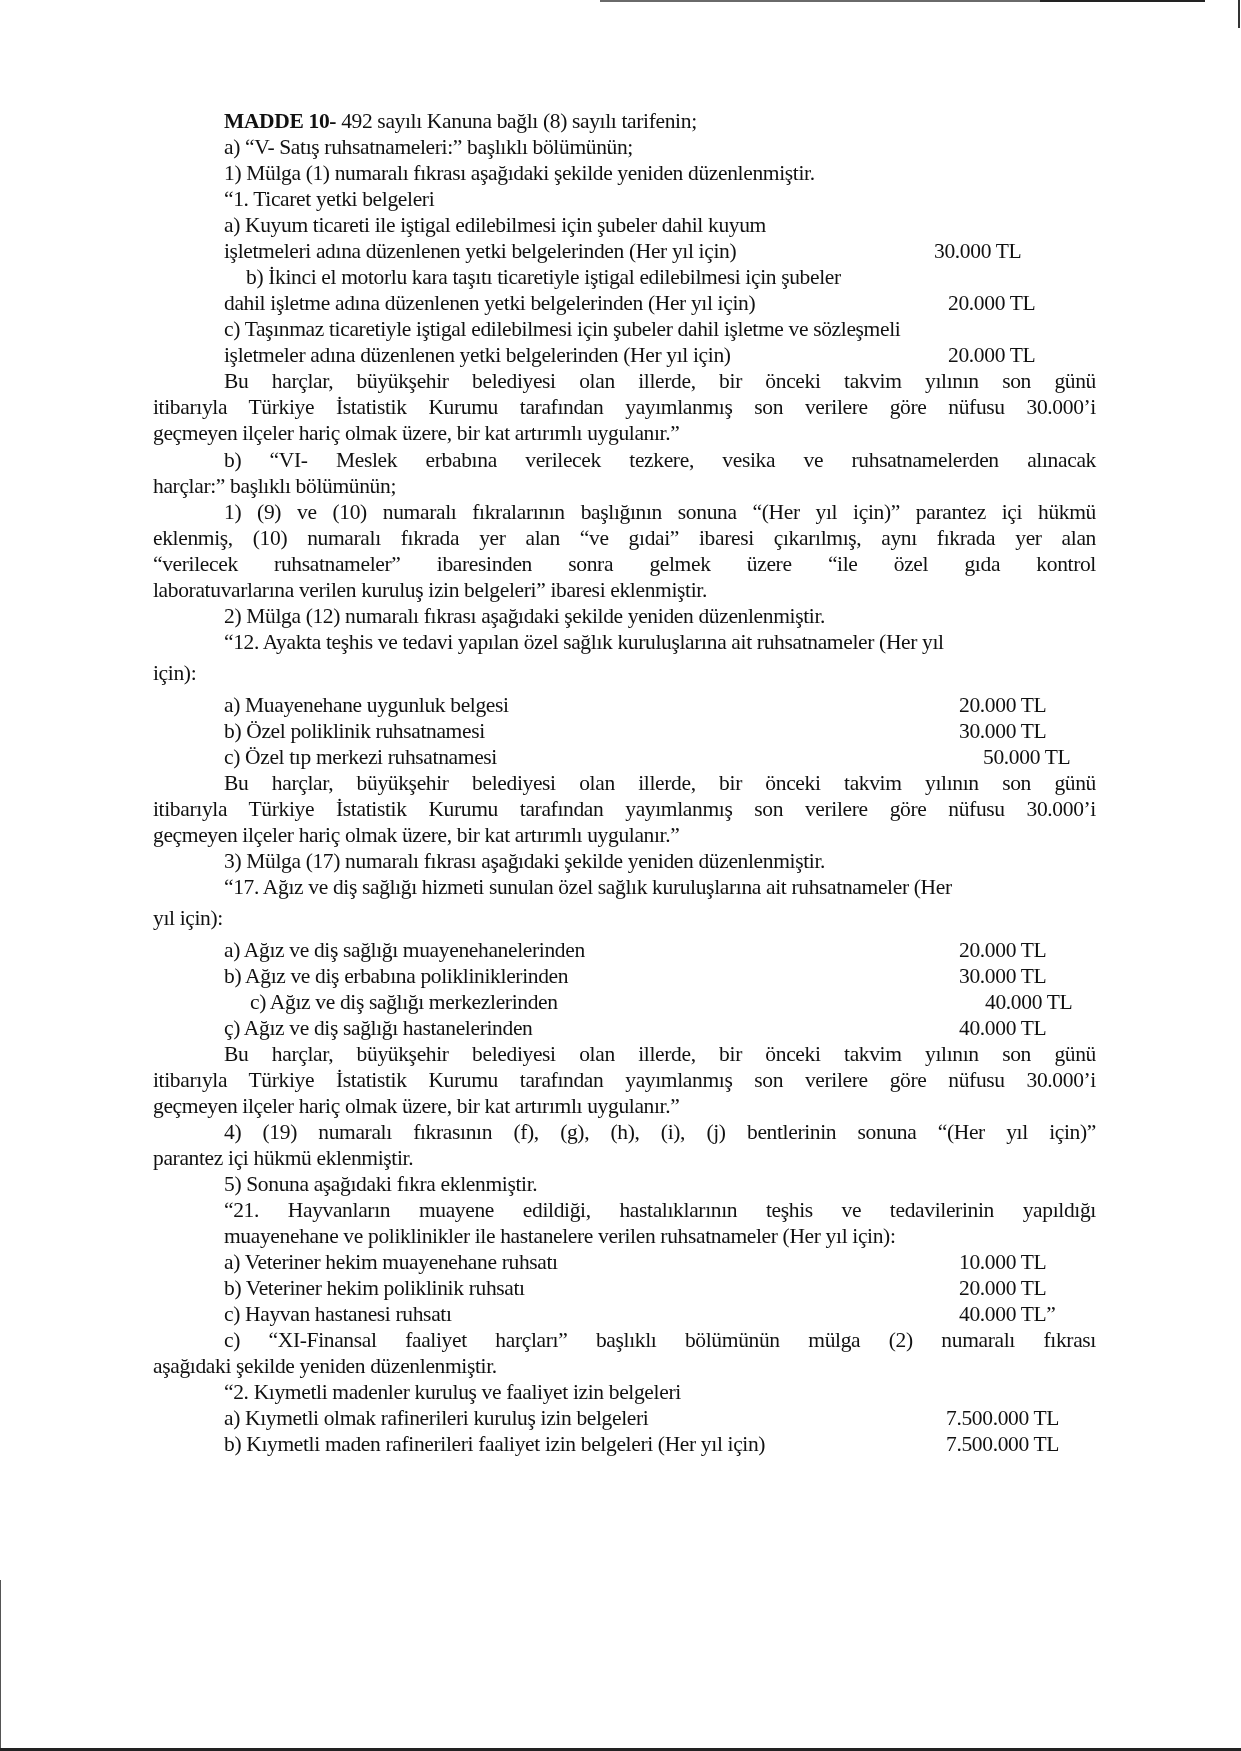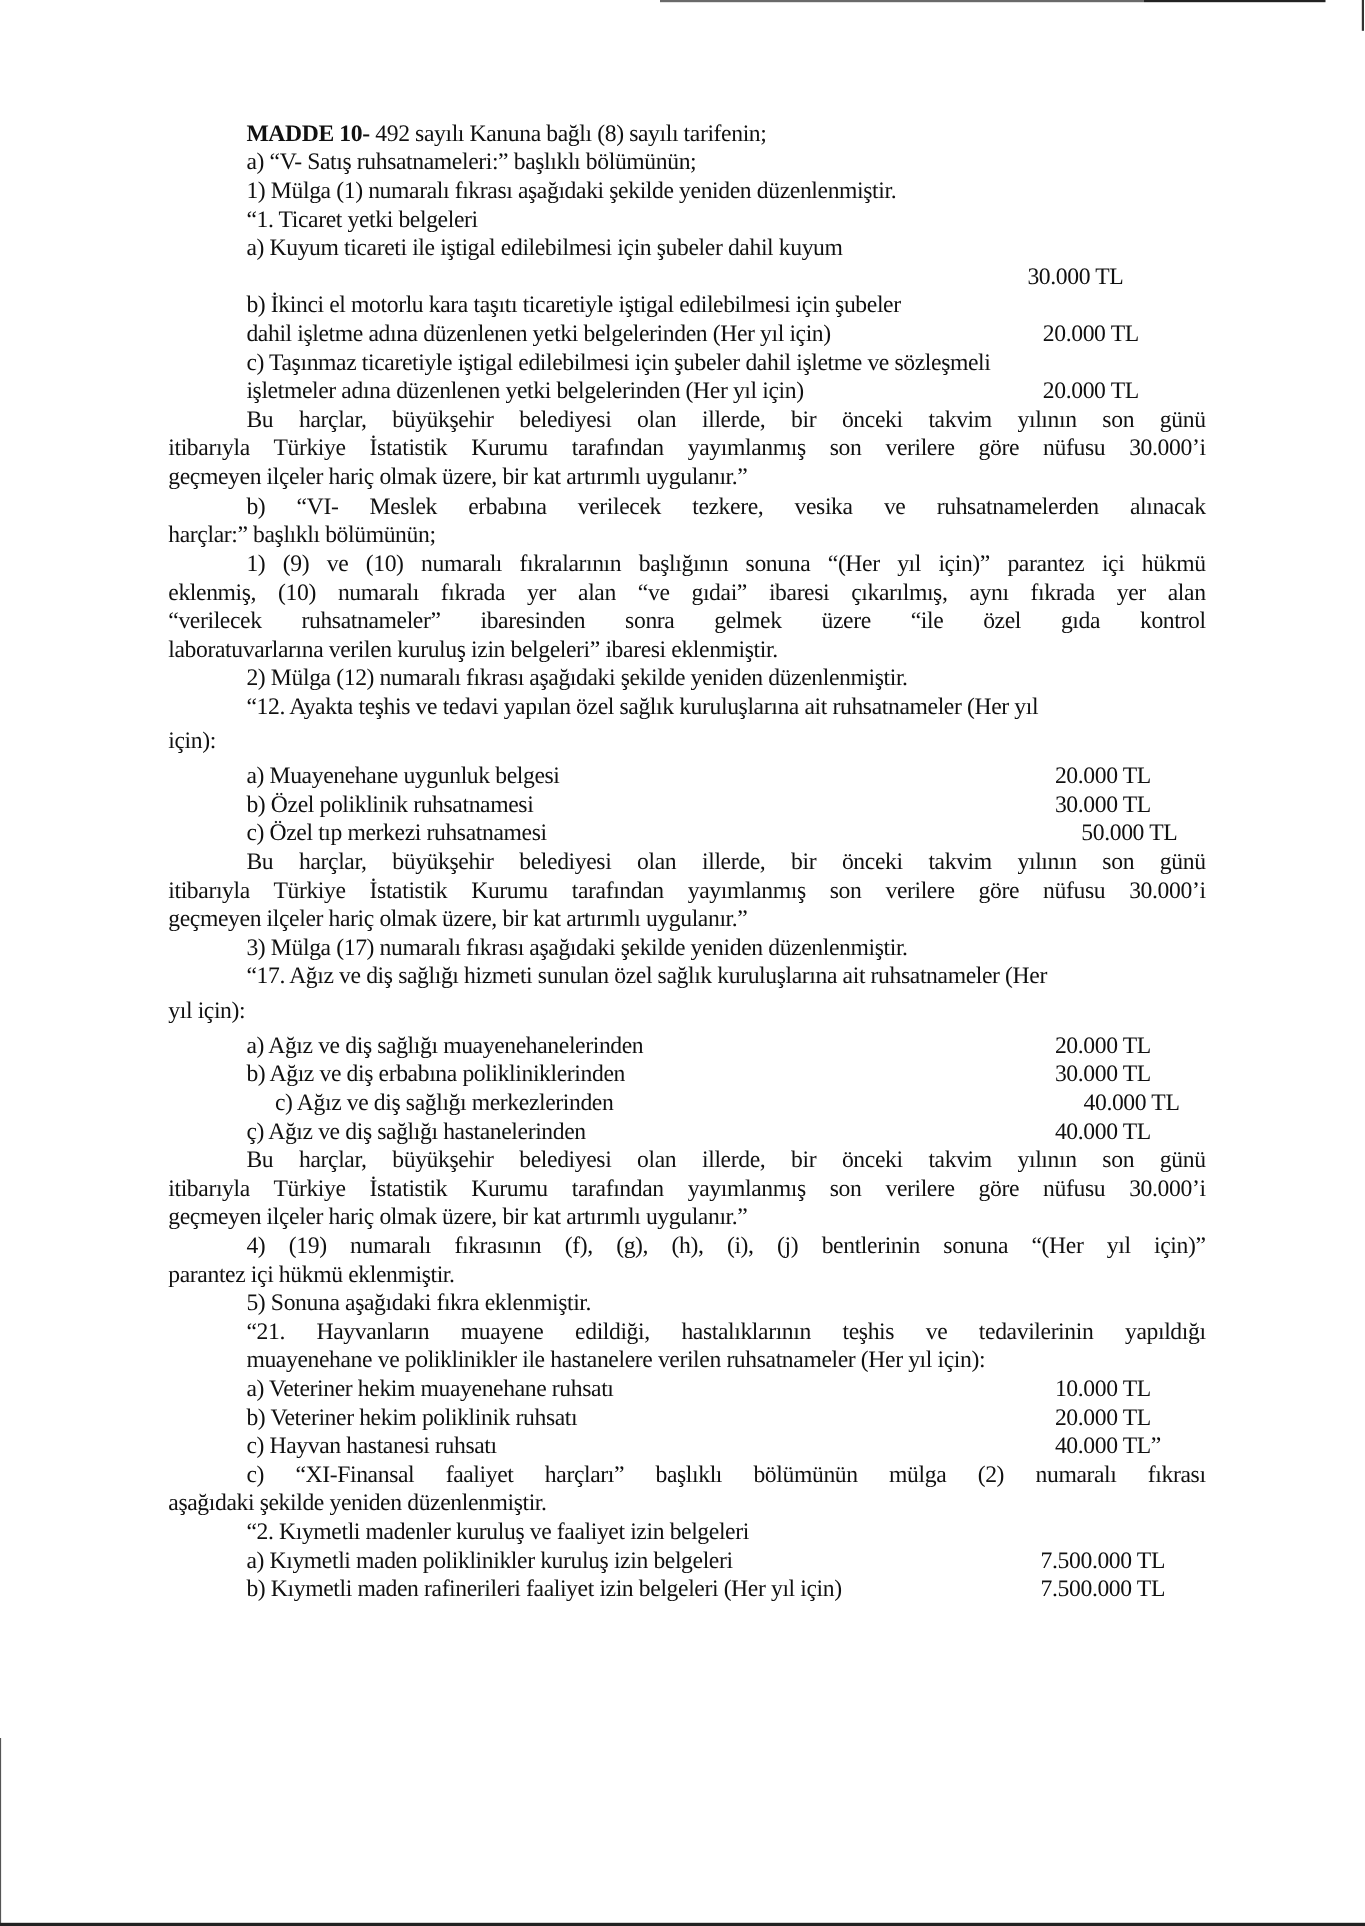--- a/index.html
+++ b/index.html
@@ -29,22 +29,22 @@
   <div class="scan-right"></div>
   <div class="scan-left" style="top:1580px;height:171px;"></div>
   <div class="scan-bottom" style="left:0;width:1241px;"></div>
 
   <div class="doc">
     <div class="ln" style="top:108px;left:71px;"><b>MADDE 10-</b><span> 492 sayılı Kanuna bağlı (8) sayılı tarifenin;</span></div>
     <div class="ln i1" style="top:134px;">a) “V- Satış ruhsatnameleri:” başlıklı bölümünün;</div>
     <div class="ln i1" style="top:160px;">1) Mülga (1) numaralı fıkrası aşağıdaki şekilde yeniden düzenlenmiştir.</div>
     <div class="ln i1" style="top:186px;">“1. Ticaret yetki belgeleri</div>
     <div class="ln i1" style="top:212px;">a) Kuyum ticareti ile iştigal edilebilmesi için şubeler dahil kuyum</div>
-    <div class="ln i1" style="top:238px;"><span class="amt" style="left:710px;">30.000 TL</span></div>
-    <div class="ln i1" style="top:264px;">b) İkinci el motorlu kara taşıtı ticaretiyle iştigal edilebilmesi için şubeler</div>
+    <div class="ln i1" style="top:238px;"><span>işletmeleri adına düzenlenen yetki belgelerinden (Her yıl için)</span><span class="amt" style="left:710px;">30.000 TL</span></div>
+    <div class="ln i1" style="top:264px;margin-left:22px;">b) İkinci el motorlu kara taşıtı ticaretiyle iştigal edilebilmesi için şubeler</div>
     <div class="ln i1" style="top:290px;"><span>dahil işletme adına düzenlenen yetki belgelerinden (Her yıl için)</span><span class="amt" style="left:724px;">20.000 TL</span></div>
     <div class="ln i1" style="top:316px;">c) Taşınmaz ticaretiyle iştigal edilebilmesi için şubeler dahil işletme ve sözleşmeli</div>
     <div class="ln i1" style="top:342px;"><span>işletmeler adına düzenlenen yetki belgelerinden (Her yıl için)</span><span class="amt" style="left:724px;">20.000 TL</span></div>
     <div class="ln i1 just" style="top:368px;">Bu harçlar, büyükşehir belediyesi olan illerde, bir önceki takvim yılının son günü</div>
     <div class="ln just" style="top:394px;">itibarıyla Türkiye İstatistik Kurumu tarafından yayımlanmış son verilere göre nüfusu 30.000’i</div>
     <div class="ln" style="top:420px;">geçmeyen ilçeler hariç olmak üzere, bir kat artırımlı uygulanır.”</div>
     <div class="ln i1 just" style="top:447px;">b) “VI- Meslek erbabına verilecek tezkere, vesika ve ruhsatnamelerden alınacak</div>
     <div class="ln" style="top:473px;">harçlar:” başlıklı bölümünün;</div>
     <div class="ln i1 just" style="top:499px;">1) (9) ve (10) numaralı fıkralarının başlığının sonuna “(Her yıl için)” parantez içi hükmü</div>
     <div class="ln just" style="top:525px;">eklenmiş, (10) numaralı fıkrada yer alan “ve gıdai” ibaresi çıkarılmış, aynı fıkrada yer alan</div>
@@ -73,16 +73,16 @@
     <div class="ln" style="top:1145px;">parantez içi hükmü eklenmiştir.</div>
     <div class="ln i1" style="top:1171px;">5) Sonuna aşağıdaki fıkra eklenmiştir.</div>
     <div class="ln i1 just" style="top:1197px;">“21. Hayvanların muayene edildiği, hastalıklarının teşhis ve tedavilerinin yapıldığı</div>
     <div class="ln i1" style="top:1223px;">muayenehane ve poliklinikler ile hastanelere verilen ruhsatnameler (Her yıl için):</div>
     <div class="ln i1" style="top:1249px;"><span>a) Veteriner hekim muayenehane ruhsatı</span><span class="amt" style="left:735px;">10.000 TL</span></div>
     <div class="ln i1" style="top:1275px;"><span>b) Veteriner hekim poliklinik ruhsatı</span><span class="amt" style="left:735px;">20.000 TL</span></div>
     <div class="ln i1" style="top:1301px;"><span>c) Hayvan hastanesi ruhsatı</span><span class="amt" style="left:735px;">40.000 TL”</span></div>
     <div class="ln i1 just" style="top:1327px;">c) “XI-Finansal faaliyet harçları” başlıklı bölümünün mülga (2) numaralı fıkrası</div>
     <div class="ln" style="top:1353px;">aşağıdaki şekilde yeniden düzenlenmiştir.</div>
     <div class="ln i1" style="top:1379px;">“2. Kıymetli madenler kuruluş ve faaliyet izin belgeleri</div>
-    <div class="ln i1" style="top:1405px;"><span>a) Kıymetli maden poliklinikler kuruluş izin belgeleri</span><span class="amt" style="left:722px;">7.500.000 TL</span></div>
+    <div class="ln i1" style="top:1405px;"><span>a) Kıymetli olmak rafinerileri kuruluş izin belgeleri</span><span class="amt" style="left:722px;">7.500.000 TL</span></div>
     <div class="ln i1" style="top:1431px;"><span>b) Kıymetli maden rafinerileri faaliyet izin belgeleri (Her yıl için)</span><span class="amt" style="left:722px;">7.500.000 TL</span></div>
   </div>
 </div>
 
 </body></html>

